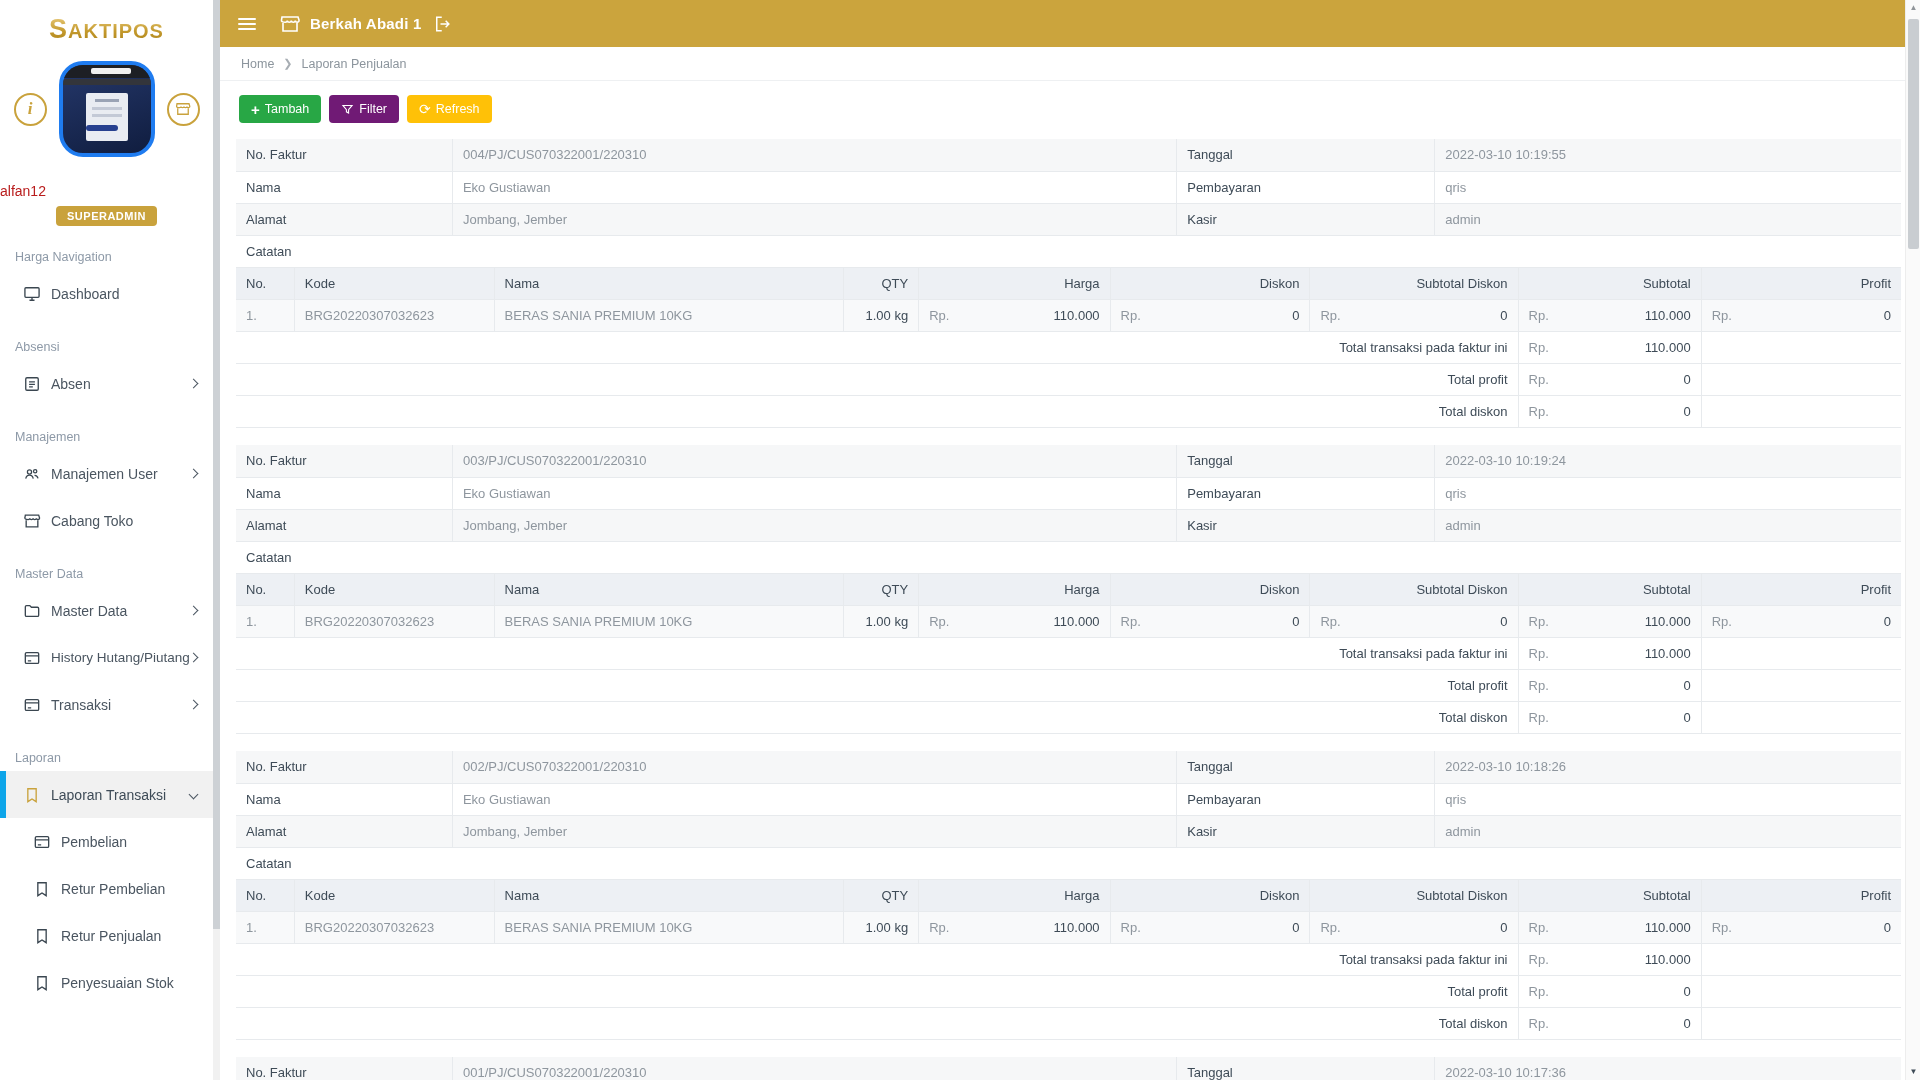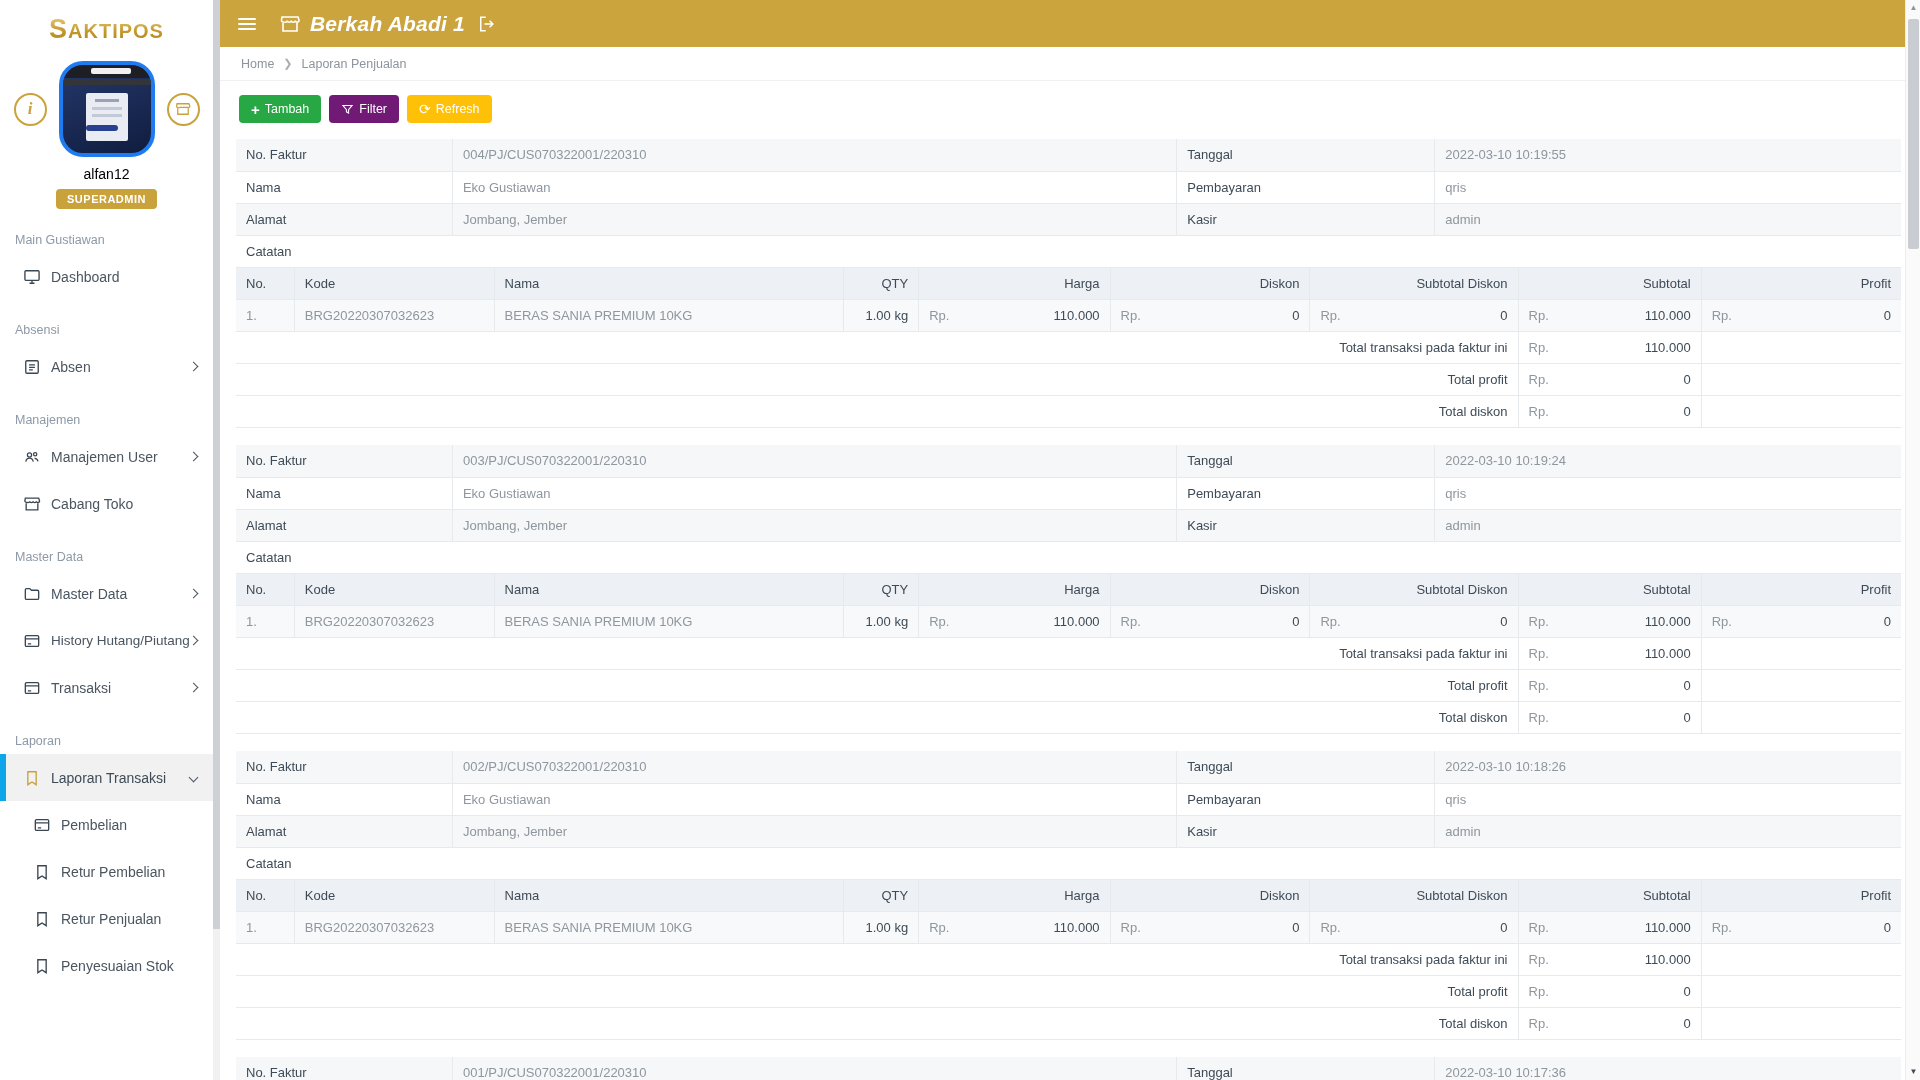--- a/index.html
+++ b/index.html
@@ -19,21 +19,21 @@
   .avatar { width:96px; height:96px; border-radius:24px; border:4px solid #1F7CF0;
             background:linear-gradient(160deg,#25386b,#101d3f); position:relative; overflow:hidden; }
   .avatar .chrome { position:absolute; top:0; left:0; right:0; height:13px; background:#1d1f24; }
   .avatar .urlbar { position:absolute; top:3px; left:28px; width:40px; height:6px; background:#f0f0f0; border-radius:2px; }
   .avatar .tabs { position:absolute; top:14px; left:0; right:0; height:6px; background:#33353b; }
   .avatar .card { position:absolute; top:28px; left:23px; width:42px; height:48px; background:#e9ecf2; border-radius:2px; }
   .avatar .card .l1 { margin:6px auto 0; width:24px; height:3px; background:#9aa3b5; }
   .avatar .card .l2 { margin:5px auto 0; width:30px; height:3px; background:#c3c9d6; }
   .avatar .card .l3 { margin:4px auto 0; width:30px; height:3px; background:#c3c9d6; }
   .avatar .card .btn { margin:7px auto 0; width:32px; height:6px; background:#27408f; border-radius:3px; }
-  .username { text-align:center; margin-top:9px; font-size:14px; color:#000000; }
+  .username { text-align:left; margin-top:26px; font-size:14px; color:#b91c1c; }
   .badge { margin:7px auto 0; width:fit-content; background:#C9A23C; color:#fff; font-size:11px; font-weight:700;
            letter-spacing:.5px; padding:4px 11px; border-radius:4px; }
   .nav { margin-top:24px; }
   .nav-title { font-size:12.5px; color:#8D99A7; padding-left:15px; margin:23px 0 6px; }
   .nav-item { display:flex; align-items:center; height:47px; padding-left:22px; font-size:14px; color:#4A5560;
               position:relative; cursor:pointer; }
   .nav-item .nico { width:20px; height:20px; margin-right:9px; flex:0 0 20px; color:#3A4650; }
   .nav-item .chev { position:absolute; right:16px; width:7px; height:7px; border-right:1.6px solid #4A5560;
                     border-bottom:1.6px solid #4A5560; transform:rotate(-45deg); }
   .nav-item .chev.down { transform:rotate(45deg); }
@@ -46,21 +46,21 @@
   .side-scroll { width:7px; flex:0 0 7px; background:#F1F1F1; position:relative; }
   .side-thumb { position:absolute; top:0; left:0; width:7px; height:86%; background:#CDD1D5; }
 
   
   .main { flex:1; position:relative; height:1080px; }
   .main-inner { margin-right:15px; height:1080px; overflow:hidden; }
   .topbar { height:47px; background:#CBA43D; display:flex; align-items:center; padding:0 18px; color:#fff; }
   .burger { width:18px; display:flex; flex-direction:column; gap:3px; cursor:pointer; }
   .burger span { display:block; height:2px; background:#fff; border-radius:1px; }
   .topbar .store-ic { width:24px; height:24px; margin:0 8px 0 22px; }
-  .topbar .title { font-size:21px; font-weight:700; letter-spacing:.2px;font-style:italic; }
+  .topbar .title { font-size:15px; font-weight:700; letter-spacing:.2px; }
   .topbar .exit-ic { width:20px; height:20px; margin-left:12px; cursor:pointer; }
   .breadcrumb { height:34px; display:flex; align-items:center; gap:9px; padding:0 21px; font-size:12.5px;
                 color:#8C959D; border-bottom:1px solid #EEF0F2; background:#fff; }
   .crumb-sep { font-size:11px; color:#A7ADB3; }
   .content { padding:14px 4px 0 16px; }
   .toolbar { display:flex; gap:8px; margin:0 0 16px 3px; }
   .btn { height:28px; display:inline-flex; align-items:center; gap:5px; border:none; border-radius:4px;
          color:#fff; font-size:12.5px; padding:0 12px; cursor:pointer; font-family:inherit; }
   .btn-green { background:#28A745; }
   .btn-blue { background:#701a75; }
@@ -117,21 +117,21 @@
         <path d="M5 11v8h14v-8"></path>
         <path d="M4 5h16l1 3.1c.3 1.1-.6 2.2-1.8 2.2-1 0-1.8-.7-1.9-1.6-.1.9-1 1.6-2 1.6s-1.9-.7-2-1.6c-.1.9-1 1.6-2 1.6s-1.9-.7-2-1.6c-.1.9-1 1.6-1.9 1.6C4.1 10.3 3.2 9.2 3.5 8.1z"></path>
       </svg>
     </div>
   </div>
 
   <div class="username">alfan12</div>
   <div class="badge">SUPERADMIN</div>
 
   <div class="nav">
-    <div class="nav-title">Main Gustiawan</div>
+    <div class="nav-title">Harga Navigation</div>
     <div class="nav-item">
       <svg class="nico" viewBox="0 0 24 24" fill="none" stroke="currentColor" stroke-width="1.6">
           <rect x="3.5" y="4.5" width="17" height="11.5" rx="1.2"></rect>
           <path d="M9 19.5h6M12 16v3.5"></path>
         </svg>
       <span>Dashboard</span>
     </div>
 
     <div class="nav-title">Absensi</div>
     <div class="nav-item">

